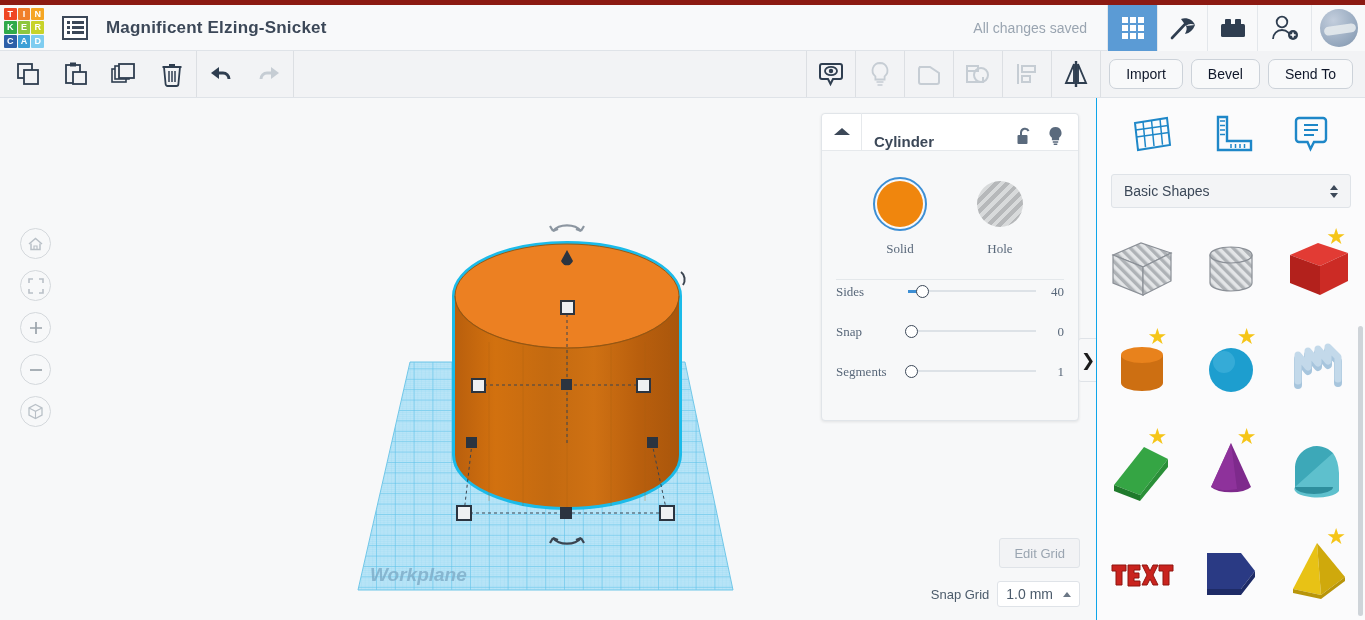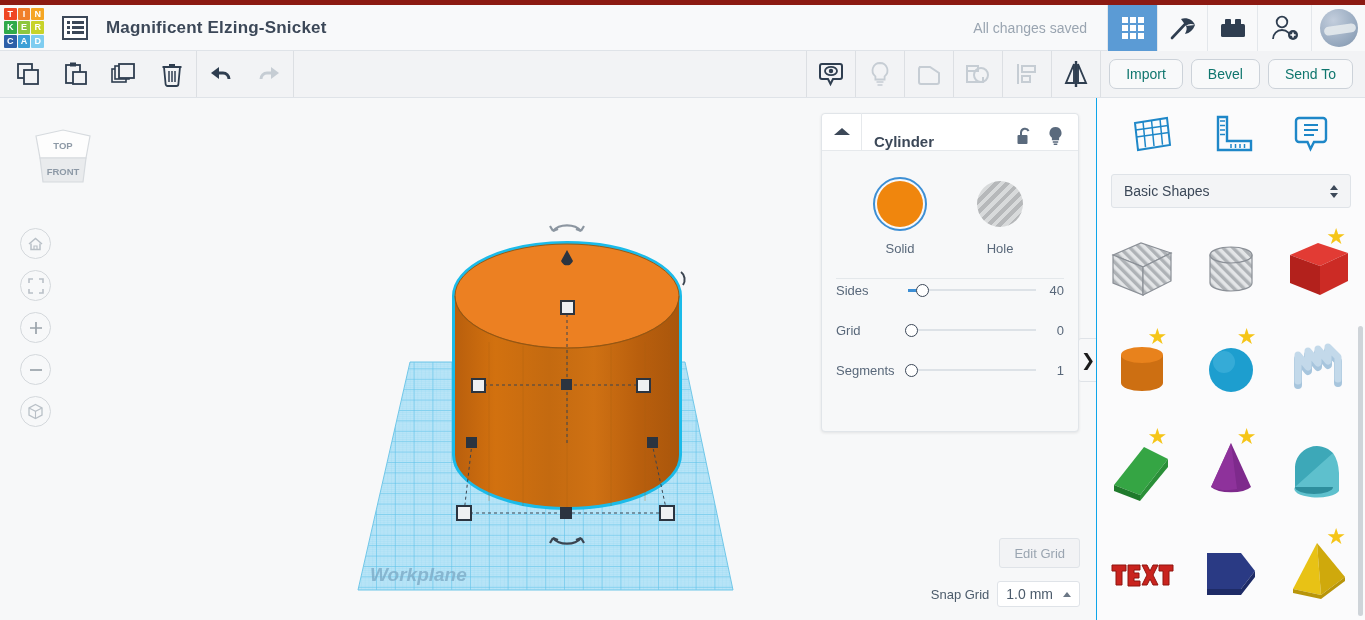--- a/index.html
+++ b/index.html
@@ -74,21 +74,21 @@
   }
   .tb-btn {
     width: 48px; height: 46px; display: flex; align-items: center; justify-content: center;
     cursor: pointer;
   }
   .tb-sep { width: 1px; height: 46px; background: #dcdfe3; }
   .tb-spacer { flex: 1; }
   .act-btn {
     height: 30px; padding: 0 16px; margin-left: 8px;
     border: 1px solid #ccd2d9; border-radius: 7px; background: #f8f9fa;
-    font-size: 14px; color: #0f766e; cursor: pointer;
+    font-size: 14px; color: #0f172a; cursor: pointer;
     display: flex; align-items: center; font-family: "Liberation Sans", sans-serif;
   }
   .act-btn:first-of-type { margin-left: 0; }
 
   
   .viewport {
     position: absolute; left: 0; top: 98px; width: 1096px; height: 522px;
     background: #f7f8f9; overflow: hidden;
   }
   .viewcube { position: absolute; left: 22px; top: 20px; width: 82px; height: 82px; }
@@ -118,21 +118,21 @@
     background: #f7f8f9; border: 1px solid #e1e5e9; border-radius: 4px;
     box-shadow: 0 1px 3px rgba(0,0,0,.09);
   }
   .insp-head { display: flex; align-items: flex-end; height: 37px;
     background: #fff; border-bottom: 1px solid #e6e9ec; border-radius: 4px 4px 0 0; }
   .insp-collapse { width: 40px; height: 37px; display:flex; align-items:center; justify-content:center;
     border-right: 1px solid #e6e9ec; cursor: pointer; }
   .tri-up { width:0;height:0;border-left:8px solid transparent;border-right:8px solid transparent;border-bottom:7px solid #3c4858; }
   .insp-title { font-size: 15px; font-weight: bold; color: #3c4858; margin-left: 12px; }
   .insp-head-icons { margin-left: auto; display: flex; align-items: center; gap: 14px; padding-right: 14px; }
-  .insp-body { padding: 14px 0 28px 0; }
+  .insp-body { padding: 14px 0 16px 0; font-family: Liberation Serif, serif; }
   .fill-row { display: flex; justify-content: center; gap: 46px; padding: 12px 0 6px; }
   .fill-item { display: flex; flex-direction: column; align-items: center; cursor: pointer; }
   .swatch { width: 46px; height: 46px; border-radius: 50%; }
   .swatch-wrap { width: 54px; height: 54px; border-radius: 50%; display:flex; align-items:center; justify-content:center; }
   .swatch-wrap.sel { border: 2px solid #3d8fd4; }
   .fill-label { margin-top: 10px; font-size: 13px; color: #59687a; }
   .hatch {
     background:
       repeating-linear-gradient(-45deg, #b6b8ba 0 4px, #d8dadb 4px 8px);
   }
@@ -371,28 +371,20 @@
 
     <div style="display:flex;align-items:center;padding:0 12px 0 8px;">
       <button class="act-btn">Import</button>
       <button class="act-btn">Bevel</button>
       <button class="act-btn">Send To</button>
     </div>
   </div>
 
   <div class="viewport">
 
-    <div class="viewcube">
-      <svg width="82" height="82" viewBox="0 0 82 82">
-        <path d="M14 18 L41 12 L68 18 L64 40 L18 40 Z" fill="#fdfdfd" stroke="#d6dade" stroke-width="1.2"></path>
-        <path d="M18 40 L64 40 L61 64 L21 64 Z" fill="#e9ebed" stroke="#d6dade" stroke-width="1.2"></path>
-        <text x="41" y="31" font-size="9.5" font-weight="bold" fill="#8d99a6" text-anchor="middle" font-family="Liberation Sans, sans-serif">TOP</text>
-        <text x="41" y="57" font-size="9.5" font-weight="bold" fill="#8d99a6" text-anchor="middle" font-family="Liberation Sans, sans-serif">FRONT</text>
-      </svg>
-    </div>
 
     <div class="nav-btn" style="top:130px">
       <svg width="17" height="16" viewBox="0 0 17 16">
         <path d="M2 8 L8.5 2.5 L15 8" fill="none" stroke="#b9c0c7" stroke-width="1.5"></path>
         <path d="M4 7.5 v6 h9 v-6" fill="none" stroke="#b9c0c7" stroke-width="1.5"></path>
         <path d="M7 13.5 v-3.5 h3 v3.5" fill="none" stroke="#b9c0c7" stroke-width="1.2"></path>
       </svg>
     </div>
     <div class="nav-btn" style="top:172px">
       <svg width="16" height="16" viewBox="0 0 16 16">
@@ -551,21 +543,21 @@
         <span class="sl-label">Sides</span>
         <span class="sl-track">
           <span class="sl-bar"></span>
           <span class="sl-fill" style="width:12px"></span>
           <span class="sl-thumb" style="left:8px"></span>
         </span>
         <span class="sl-val">40</span>
       </div>
 
       <div class="slider-row">
-        <span class="sl-label">Grid</span>
+        <span class="sl-label">Snap</span>
         <span class="sl-track">
           <span class="sl-bar"></span>
           <span class="sl-thumb" style="left:-3px"></span>
         </span>
         <span class="sl-val">0</span>
       </div>
 
       <div class="slider-row">
         <span class="sl-label">Segments</span>
         <span class="sl-track">

